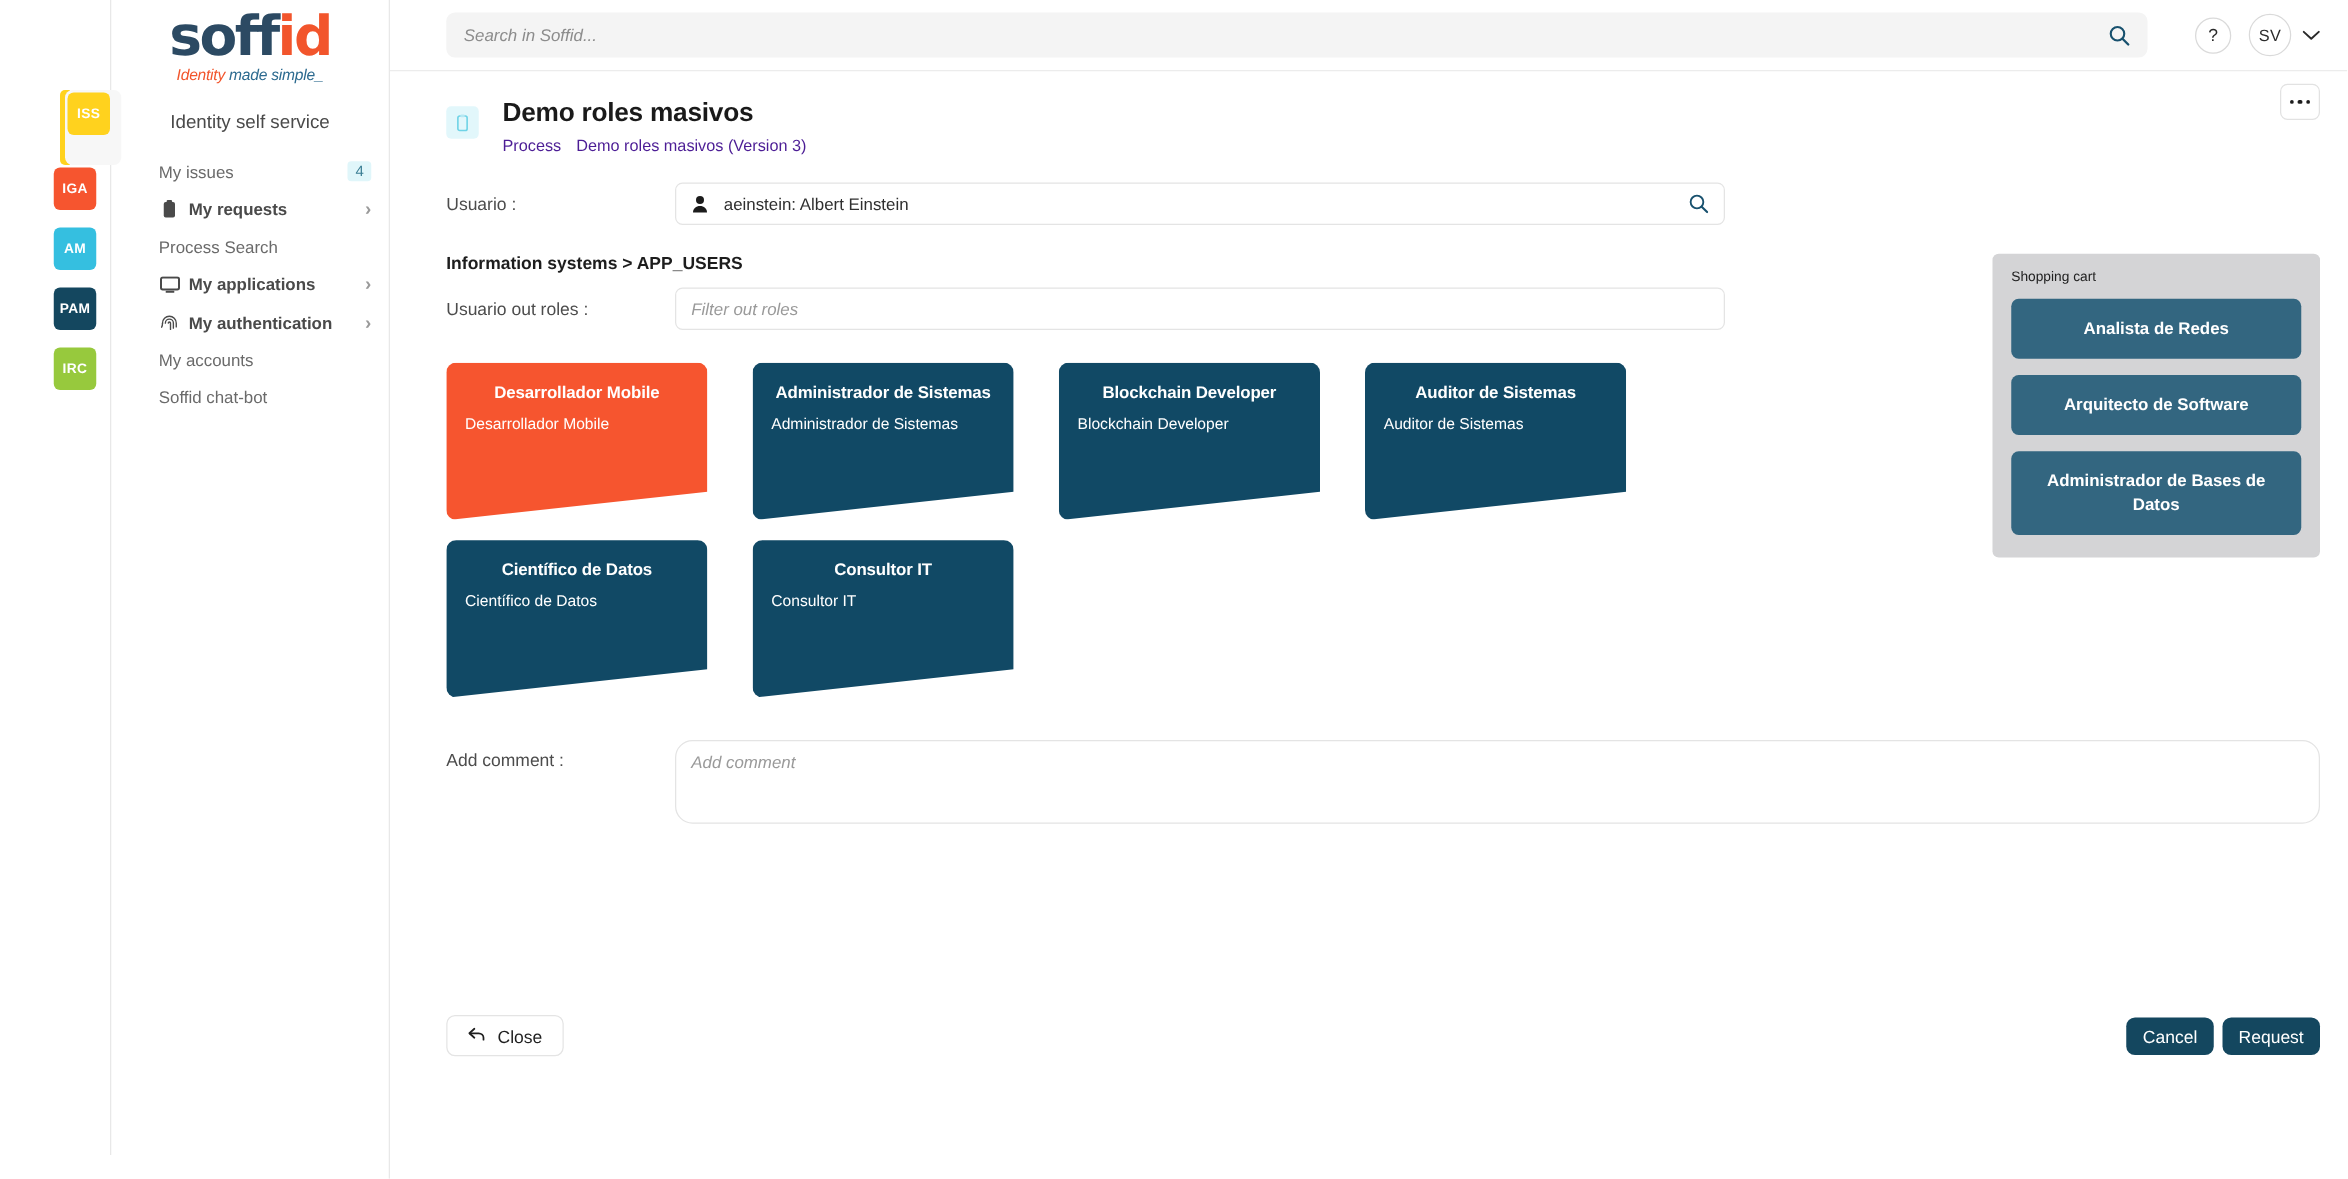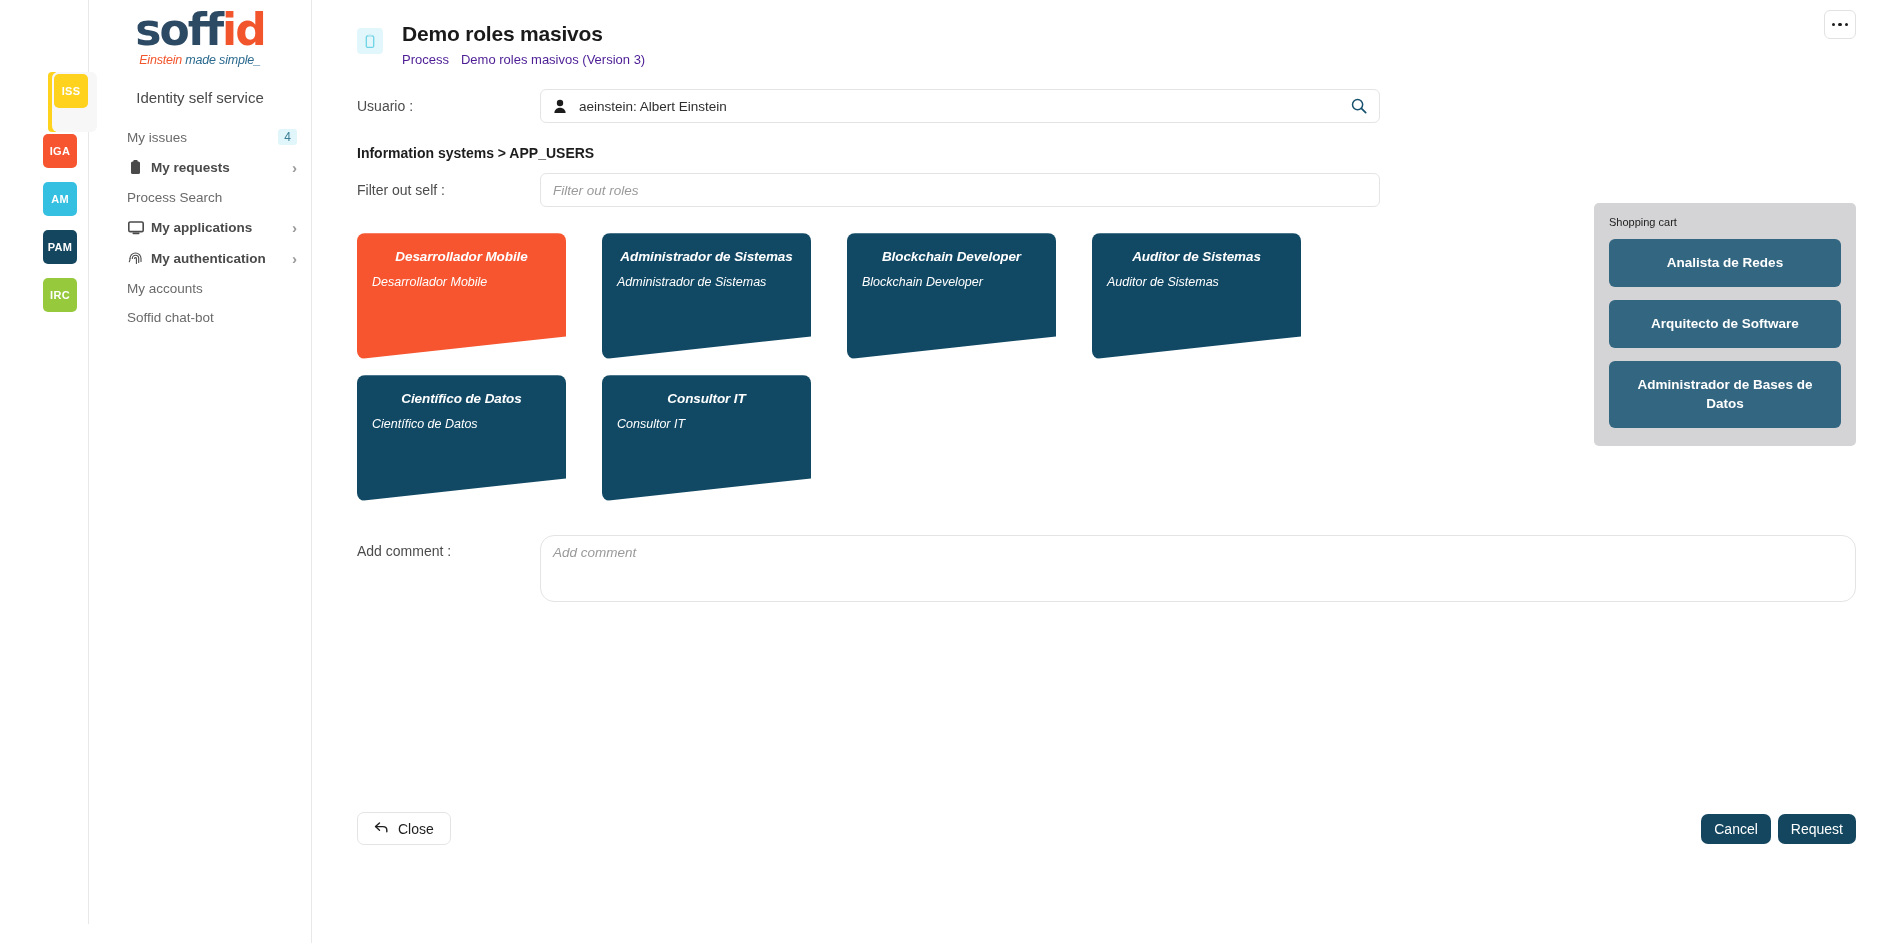--- a/index.html
+++ b/index.html
@@ -386,21 +386,20 @@
     height: 126px;
     position: relative;
     cursor: pointer;
     padding: 16px 10px 0 10px;
     text-align: center;
     color: #fff;
     -webkit-clip-path: polygon(0 0, 100% 0, 100% 82%, 0 100%);
     clip-path: polygon(0 0, 100% 0, 100% 82%, 0 100%);
     border-radius: 8px;
     background: #114965;
-    font-style: italic;
   }
   .role-card.selected { background: #f6552f; }
   .role-card .rc-title {
     font-size: 13.5px;
     font-weight: bold;
     line-height: 1.2;
     letter-spacing: -.1px;
   }
   .role-card .rc-desc {
     font-size: 12.5px;
@@ -530,21 +529,21 @@
   <div class="sidebar">
 
     <div class="hamburger">
       <span></span>
         <span></span>
         <span></span>
     </div>
 
     <div class="brand">
       <div class="brand-logo"><span>soff</span><span class="i-dot">id</span></div>
-      <div class="brand-tag"><span class="t-orange">Einstein</span> <span class="t-blue">made simple_</span></div>
+      <div class="brand-tag"><span class="t-orange">Identity</span> <span class="t-blue">made simple_</span></div>
     </div>
 
     <div class="app-title">Identity self service</div>
 
     <div class="nav-list">
 
       <div class="nav-item nav-plain">
         <span class="nav-label">My issues</span>
         <span class="badge-count">4</span>
       </div>
@@ -600,20 +599,44 @@
 
     </div>
 
     <div class="adv-badge">
         <span>ADV</span>
       </div>
   </div>
 
   <div class="main">
 
+    <div class="topbar">
+      <div class="searchbox">
+        <input type="text" placeholder="Search in Soffid..." style="">
+        <span class="search-ico">
+          <svg width="17" height="17" viewBox="0 0 17 17">
+              <circle cx="7" cy="7" r="5.4" fill="none" stroke="#18516e" stroke-width="1.7"></circle>
+              <line x1="11" y1="11" x2="15.6" y2="15.6" stroke="#18516e" stroke-width="1.9" stroke-linecap="round"></line>
+            </svg>
+        </span>
+      </div>
+      <div class="top-actions">
+        <div class="circle-btn">
+            <span>?</span>
+          </div>
+        <div class="avatar-btn">
+            <span>SV</span>
+          </div>
+        <span class="chev-down-top">
+          <svg width="14" height="9" viewBox="0 0 14 9">
+              <polyline points="1,1.5 7,7 13,1.5" fill="none" stroke="#2b2b2b" stroke-width="1.6" stroke-linecap="round" stroke-linejoin="round"></polyline>
+            </svg>
+        </span>
+      </div>
+    </div>
 
     <div class="page-head">
       <div class="head-icon">
         <svg width="12" height="15" viewBox="0 0 12 15">
             <rect x="2.3" y="1.8" width="7.4" height="11.6" rx="1.5" fill="none" stroke="#6fd3e6" stroke-width="1.3"></rect>
             <rect x="4.2" y="0.6" width="3.6" height="2.2" rx=".9" fill="#b6e8f3"></rect>
           </svg>
       </div>
       <div>
         <div class="page-title">Demo roles masivos</div>
@@ -646,21 +669,21 @@
                 <circle cx="7" cy="7" r="5.4" fill="none" stroke="#18516e" stroke-width="1.6"></circle>
                 <line x1="11" y1="11" x2="15.6" y2="15.6" stroke="#18516e" stroke-width="1.8" stroke-linecap="round"></line>
               </svg>
           </span>
         </div>
       </div>
 
       <div class="section-label">Information systems &gt; APP_USERS</div>
 
       <div class="field-row" style="margin-top:12px;">
-        <div class="field-label">Filter out self :</div>
+        <div class="field-label">Usuario out roles :</div>
         <div class="input-shell filter-input">
           <input type="text" placeholder="Filter out roles" style="">
         </div>
       </div>
 
       <div class="cards-area">
         <div class="role-card selected">
           <div class="rc-title">Desarrollador Mobile</div>
           <div class="rc-desc">Desarrollador Mobile</div>
         </div>

